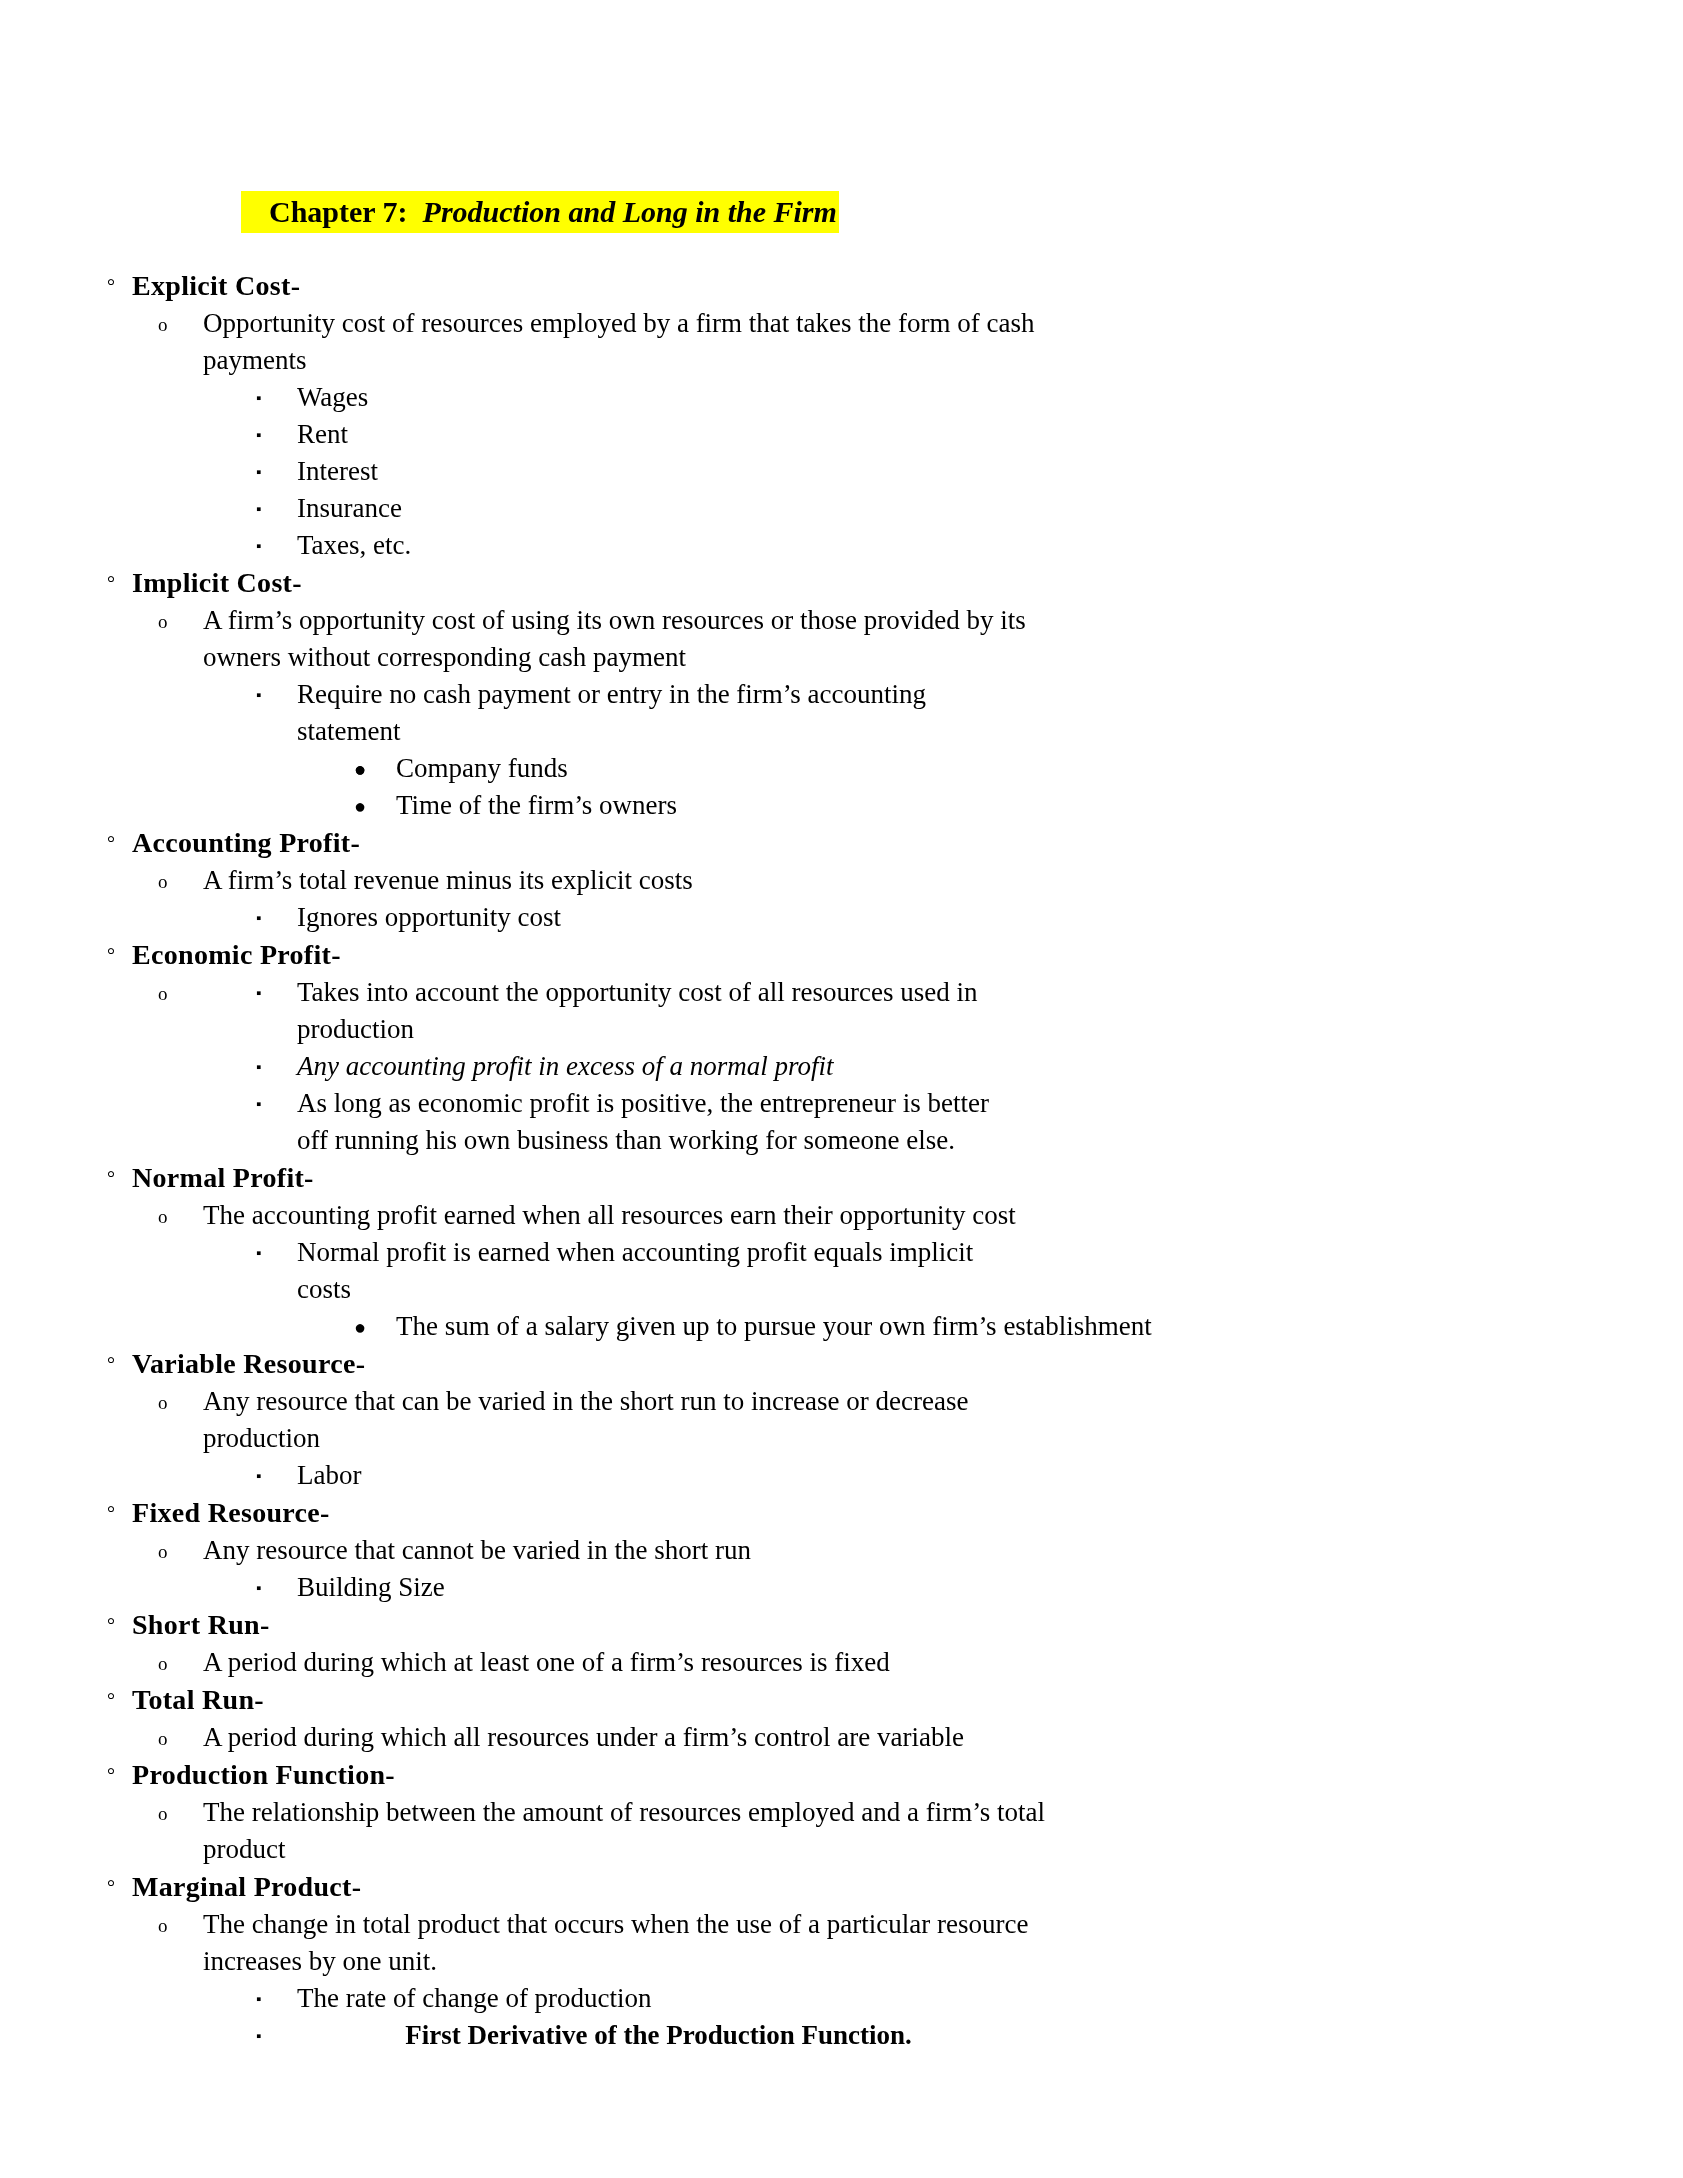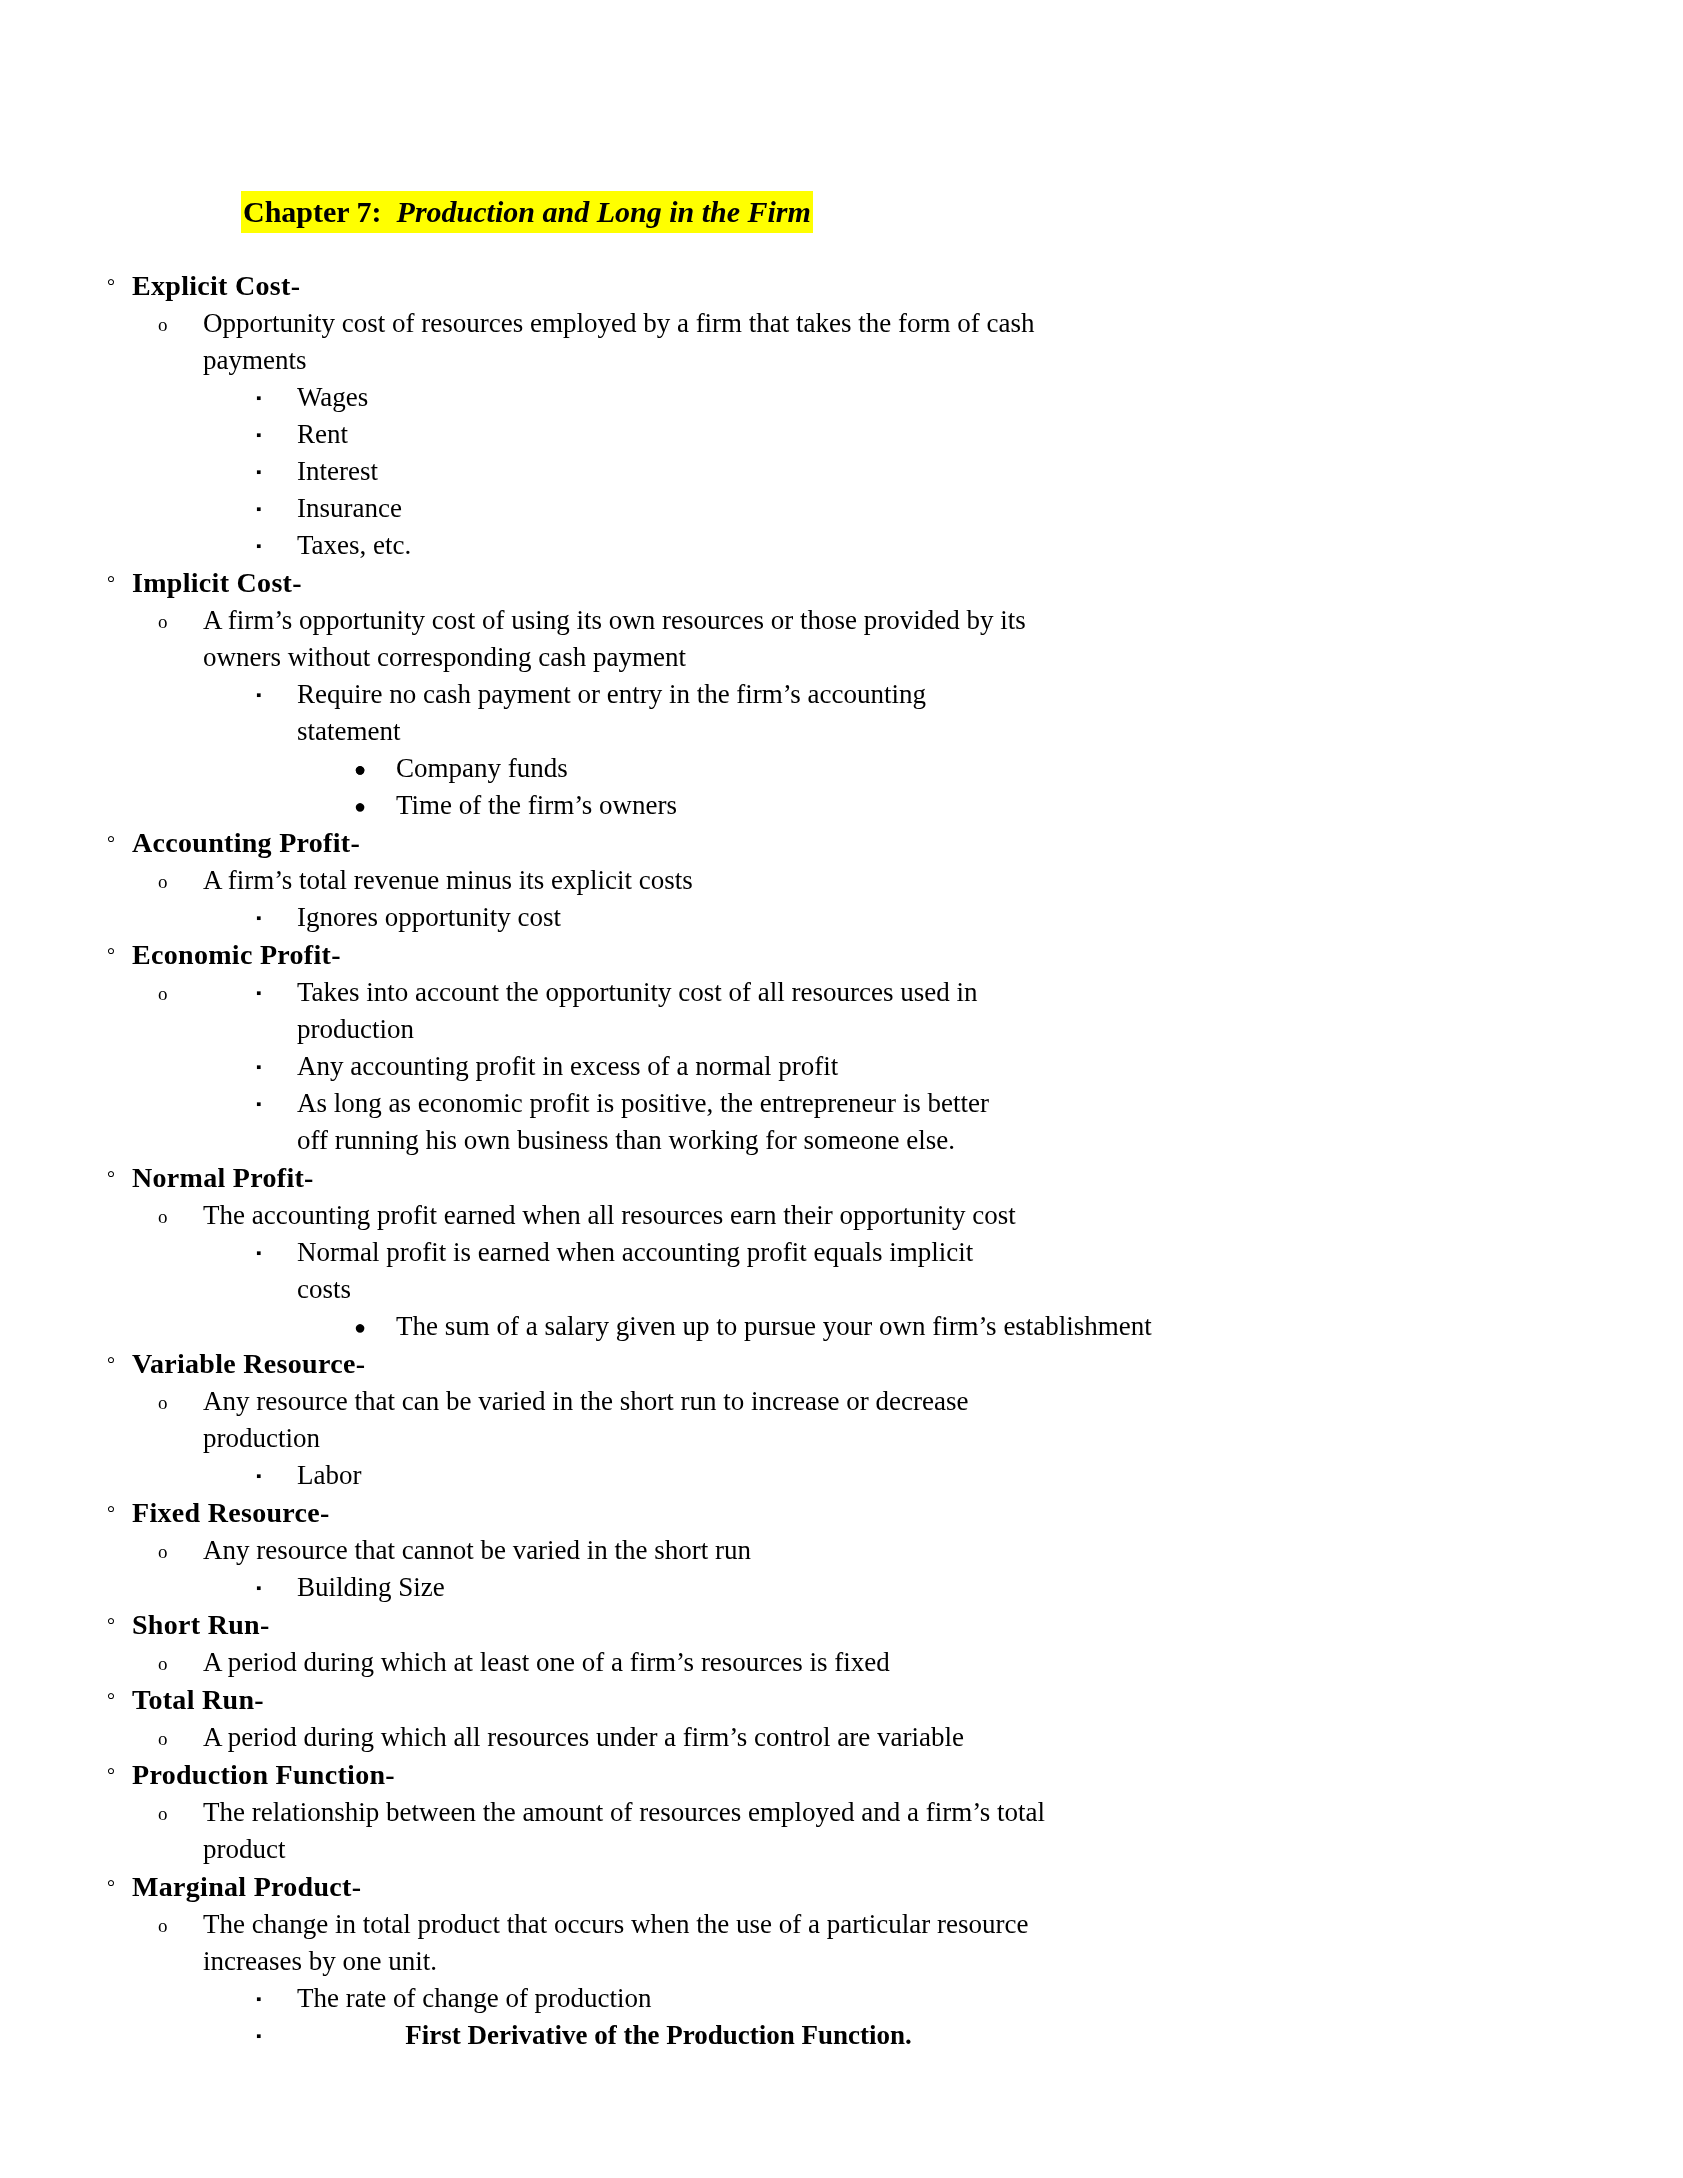--- a/index.html
+++ b/index.html
@@ -35,20 +35,21 @@
     display: inline-block;
     background: #ffff00;
     font-size: 30px;
     line-height: 42px;
     font-weight: bold;
     white-space: nowrap;
     padding: 0 2px;
   }
   .title-hl .ch-label {
     font-style: normal;
+    margin-left: 26px;
   }
   .title-hl .ch-name {
     font-style: italic;
     font-weight: bold;
   }
 
   
   .outline {
     position: absolute;
     left: 0;
@@ -123,21 +124,21 @@
     font-size: 27px;
     line-height: 37px;
   }
   .lvl4 .bullet {
     left: 354px;
     top: 0px;
     font-size: 20px;
     line-height: 38px;
   }
 
-  .italic { }
+  .italic { font-style: italic; }
   .bolditalic { font-weight: bold; text-align: center; }
 
   .wrap2 { max-width: 1079px; }
   .wrap3 { max-width: 1020px; }
 </style>
 </head>
 <body>
 
 <div class="page">
 

